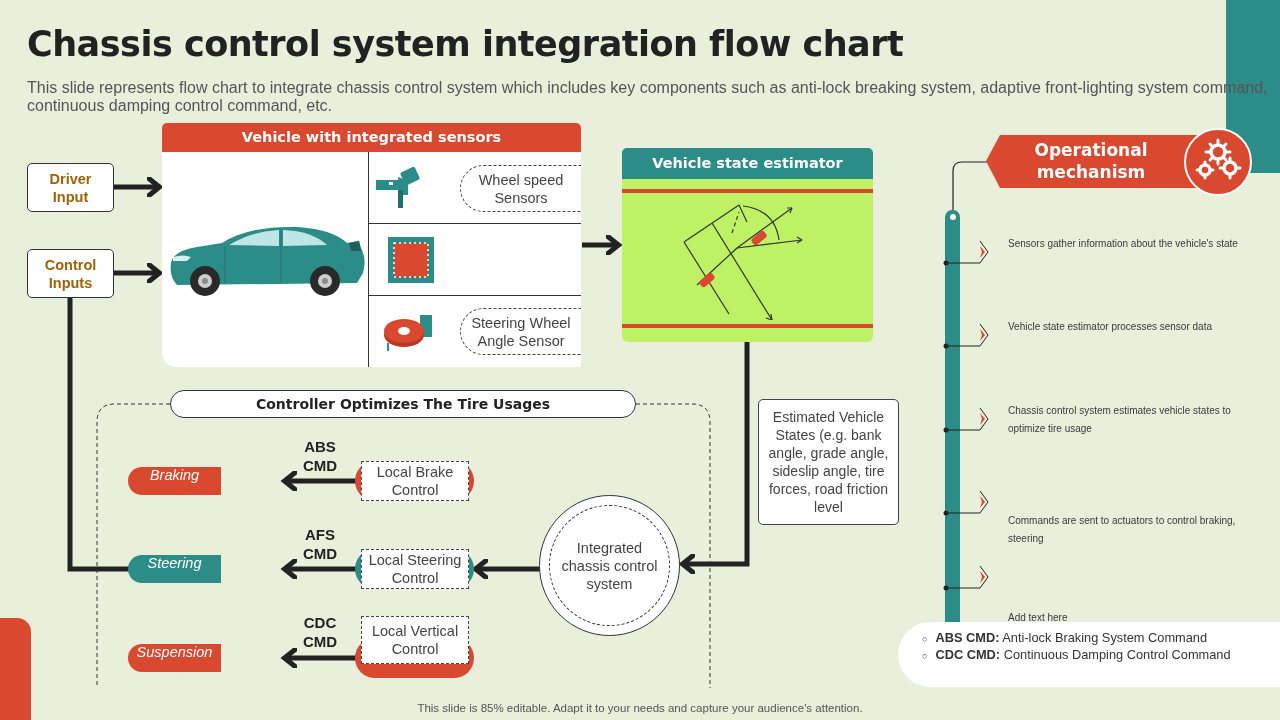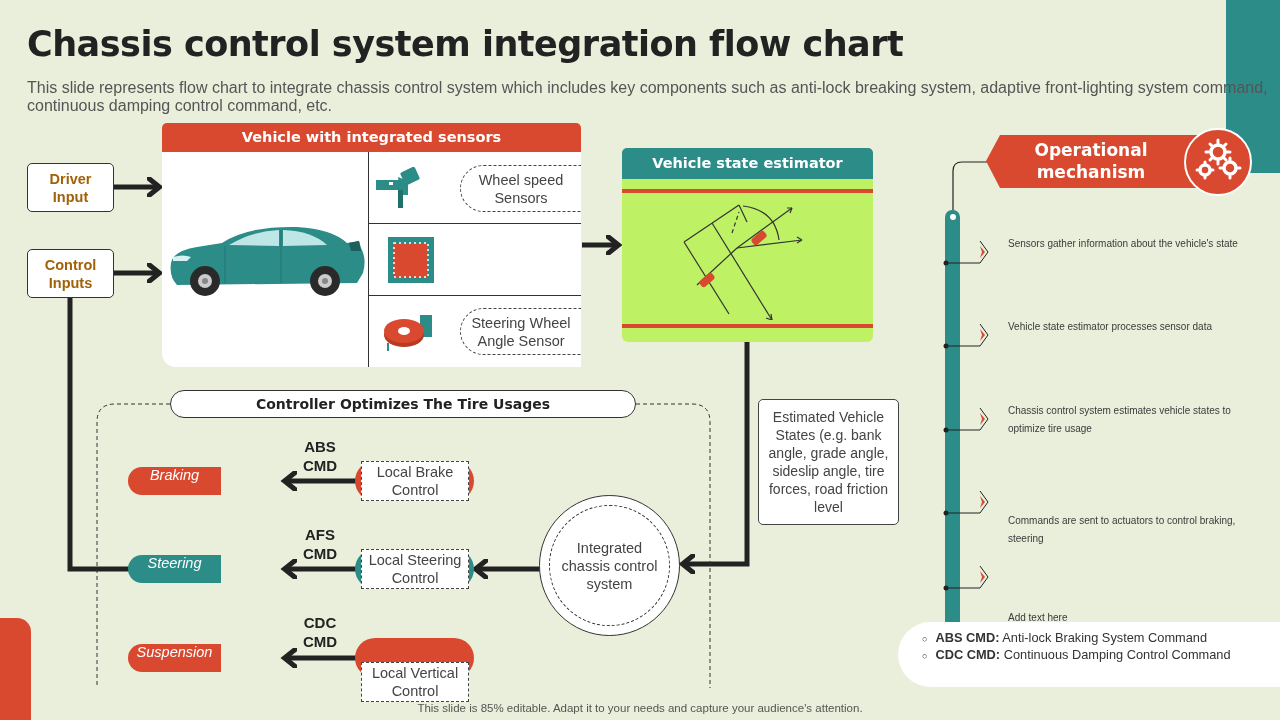--- a/index.html
+++ b/index.html
@@ -176,21 +176,21 @@
 <div class="abs" style="left:355px;top:549px;width:119px;height:40px;border-radius:20px;background:#2c8c88;"></div>
 <div class="abs local-box" style="left:361px;top:549px;width:108px;height:40px;">
   <span style="width:100px;">Local Steering Control</span>
 </div>
 
 <div class="abs tag" style="left:128px;top:644px;width:93px;height:28px;background:#d9492f;">
   <span>Suspension</span>
 </div>
 <div class="abs cmd-label" style="left:290px;top:613px;width:60px;">CDC CMD</div>
 <div class="abs" style="left:355px;top:638px;width:119px;height:40px;border-radius:20px;background:#d9492f;"></div>
-<div class="abs local-box" style="left:361px;top:662px;width:108px;height:40px;">
+<div class="abs local-box" style="left:361px;top:616px;width:108px;height:48px;">
   <span style="width:100px;">Local Vertical Control</span>
 </div>
 
 <div class="abs" style="left:986px;top:135px;width:230px;height:53px;">
   <svg class="abs" style="left:0;top:0" width="230" height="53">
     <polygon points="0,26 14,0 230,0 230,53 14,53" fill="#d9492f"></polygon>
   </svg>
   <div class="abs" style="left:30px;top:4px;width:150px;text-align:center;color:#fff;font-family:'DejaVu Sans',sans-serif;font-weight:bold;font-size:17px;line-height:22px;">Operational mechanism</div>
 </div>
 <div class="abs" style="left:1184px;top:128px;width:68px;height:68px;border-radius:50%;background:#d9492f;border:2px solid #fff;">

